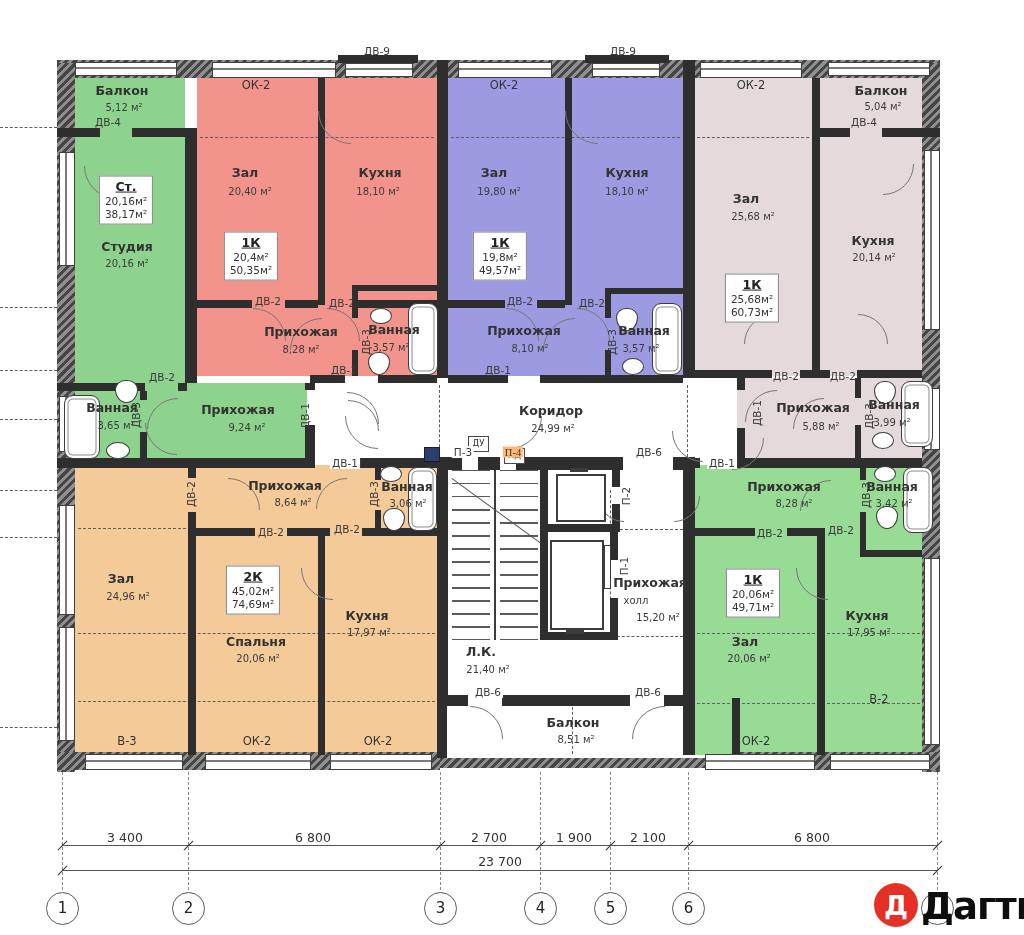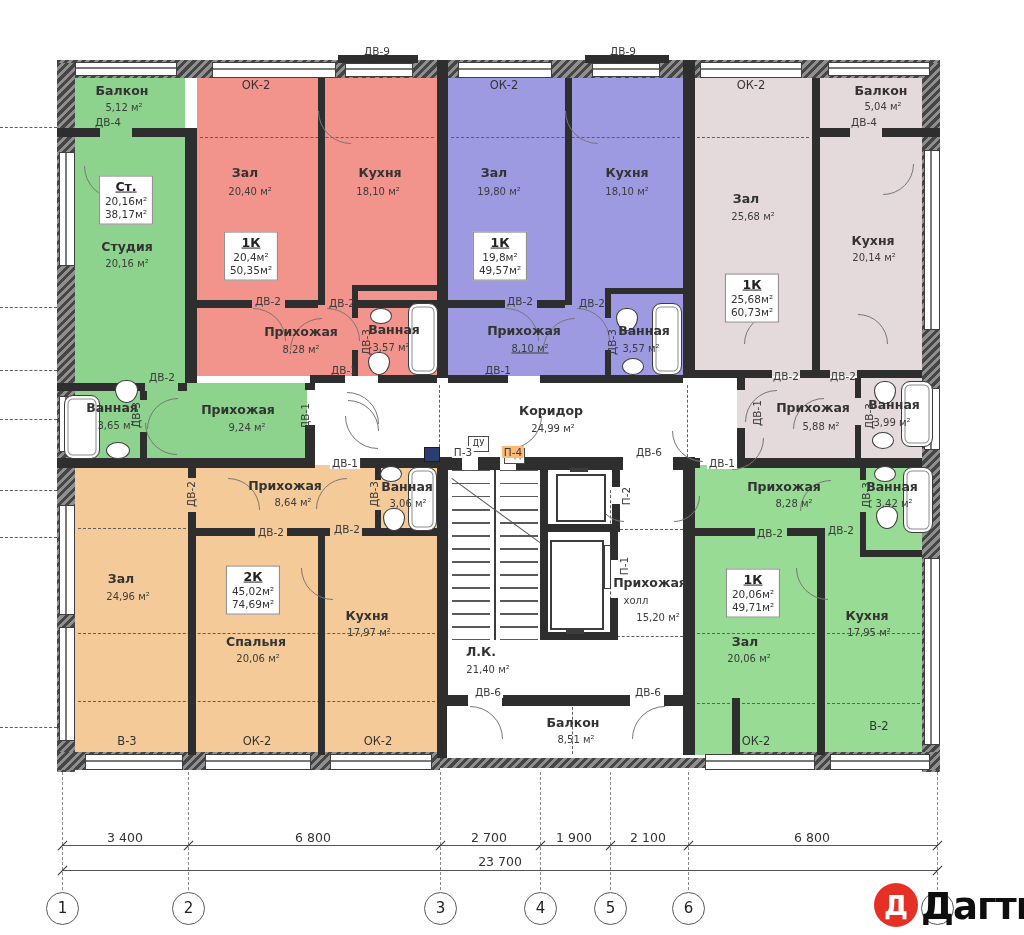--- a/index.html
+++ b/index.html
@@ -312,21 +312,21 @@
   <div class="nm" style="left:494px;top:172px;">Зал</div>
   <div class="ar" style="left:499px;top:191px;">19,80 м²</div>
   <div class="nm" style="left:627px;top:172px;">Кухня</div>
   <div class="ar" style="left:627px;top:191px;">18,10 м²</div>
   <div class="tbox" style="left:500px;top:256px;">
     <div class="t1">1К</div>
     <div class="t2">19,8м²</div>
     <div class="t2">49,57м²</div>
   </div>
   <div class="nm" style="left:524px;top:330px;">Прихожая</div>
-  <div class="ar" style="left:530px;top:348px;text-decoration:underline;">8,10 м²</div>
+  <div class="ar" style="left:530px;top:348px;">8,10 м²</div>
   <div class="nm" style="left:644px;top:330px;">Ванная</div>
   <div class="ar" style="left:641px;top:348px;">3,57 м²</div>
 
   <div class="dl2" style="left:751px;top:85px;">ОК-2</div>
   <div class="nm" style="left:881px;top:90px;">Балкон</div>
   <div class="ar" style="left:883px;top:106px;">5,04 м²</div>
   <div class="nm" style="left:746px;top:198px;">Зал</div>
   <div class="ar" style="left:753px;top:216px;">25,68 м²</div>
   <div class="nm" style="left:873px;top:240px;">Кухня</div>
   <div class="ar" style="left:874px;top:257px;">20,14 м²</div>
@@ -381,21 +381,21 @@
   <div class="tbox" style="left:753px;top:593px;">
     <div class="t1">1К</div>
     <div class="t2">20,06м²</div>
     <div class="t2">49,71м²</div>
   </div>
   <div class="nm" style="left:745px;top:641px;">Зал</div>
   <div class="ar" style="left:749px;top:658px;">20,06 м²</div>
   <div class="nm" style="left:867px;top:615px;">Кухня</div>
   <div class="ar" style="left:869px;top:632px;">17,95 м²</div>
   <div class="dl2" style="left:756px;top:741px;">ОК-2</div>
-  <div class="dl2" style="left:879px;top:726px;">В-2</div>
+  <div class="dl2" style="left:879px;top:699px;">В-2</div>
 
   <div class="dl" style="left:108px;top:122px;">ДВ-4</div>
   <div class="dl" style="left:864px;top:122px;">ДВ-4</div>
   <div class="dl" style="left:377px;top:51px;">ДВ-9</div>
   <div class="dl" style="left:623px;top:51px;">ДВ-9</div>
   <div class="dl" style="left:162px;top:377px;">ДВ-2</div>
   <div class="dl" style="left:268px;top:301px;">ДВ-2</div>
   <div class="dl" style="left:342px;top:303px;">ДВ-2</div>
   <div class="dl" style="left:520px;top:301px;">ДВ-2</div>
   <div class="dl" style="left:592px;top:303px;">ДВ-2</div>
@@ -406,21 +406,21 @@
   <div class="dl" style="left:770px;top:533px;">ДВ-2</div>
   <div class="dl" style="left:841px;top:530px;">ДВ-2</div>
   <div class="dl" style="left:344px;top:370px;">ДВ-1</div>
   <div class="dl" style="left:498px;top:370px;">ДВ-1</div>
   <div class="dl" style="left:345px;top:463px;background:#fff;padding:0 2px;">ДВ-1</div>
   <div class="dl" style="left:722px;top:463px;background:#fff;padding:0 2px;">ДВ-1</div>
   <div class="dl" style="left:649px;top:452px;background:#fff;padding:0 2px;">ДВ-6</div>
   <div class="dl" style="left:488px;top:692px;background:#fff;padding:0 2px;">ДВ-6</div>
   <div class="dl" style="left:648px;top:692px;background:#fff;padding:0 2px;">ДВ-6</div>
   <div class="dl" style="left:463px;top:452px;background:#fff;padding:0 2px;">П-3</div>
-  <div class="dl" style="left:513px;top:452px;background:#fdba74;padding:0 2px;">П-4</div>
+  <div class="dl" style="left:513px;top:452px;background:#fdba74;padding:0 2px;font-family:Liberation Serif, serif;">П-4</div>
 
   <div class="dl vl" style="left:366px;top:342px;">ДВ-3</div>
   <div class="dl vl" style="left:612px;top:342px;">ДВ-3</div>
   <div class="dl vl" style="left:136px;top:415px;">ДВ-3</div>
   <div class="dl vl" style="left:869px;top:416px;">ДВ-3</div>
   <div class="dl vl" style="left:374px;top:494px;">ДВ-3</div>
   <div class="dl vl" style="left:866px;top:495px;">ДВ-3</div>
   <div class="dl vl" style="left:191px;top:494px;">ДВ-2</div>
   <div class="dl vl" style="left:305px;top:416px;">ДВ-1</div>
   <div class="dl vl" style="left:757px;top:413px;">ДВ-1</div>

